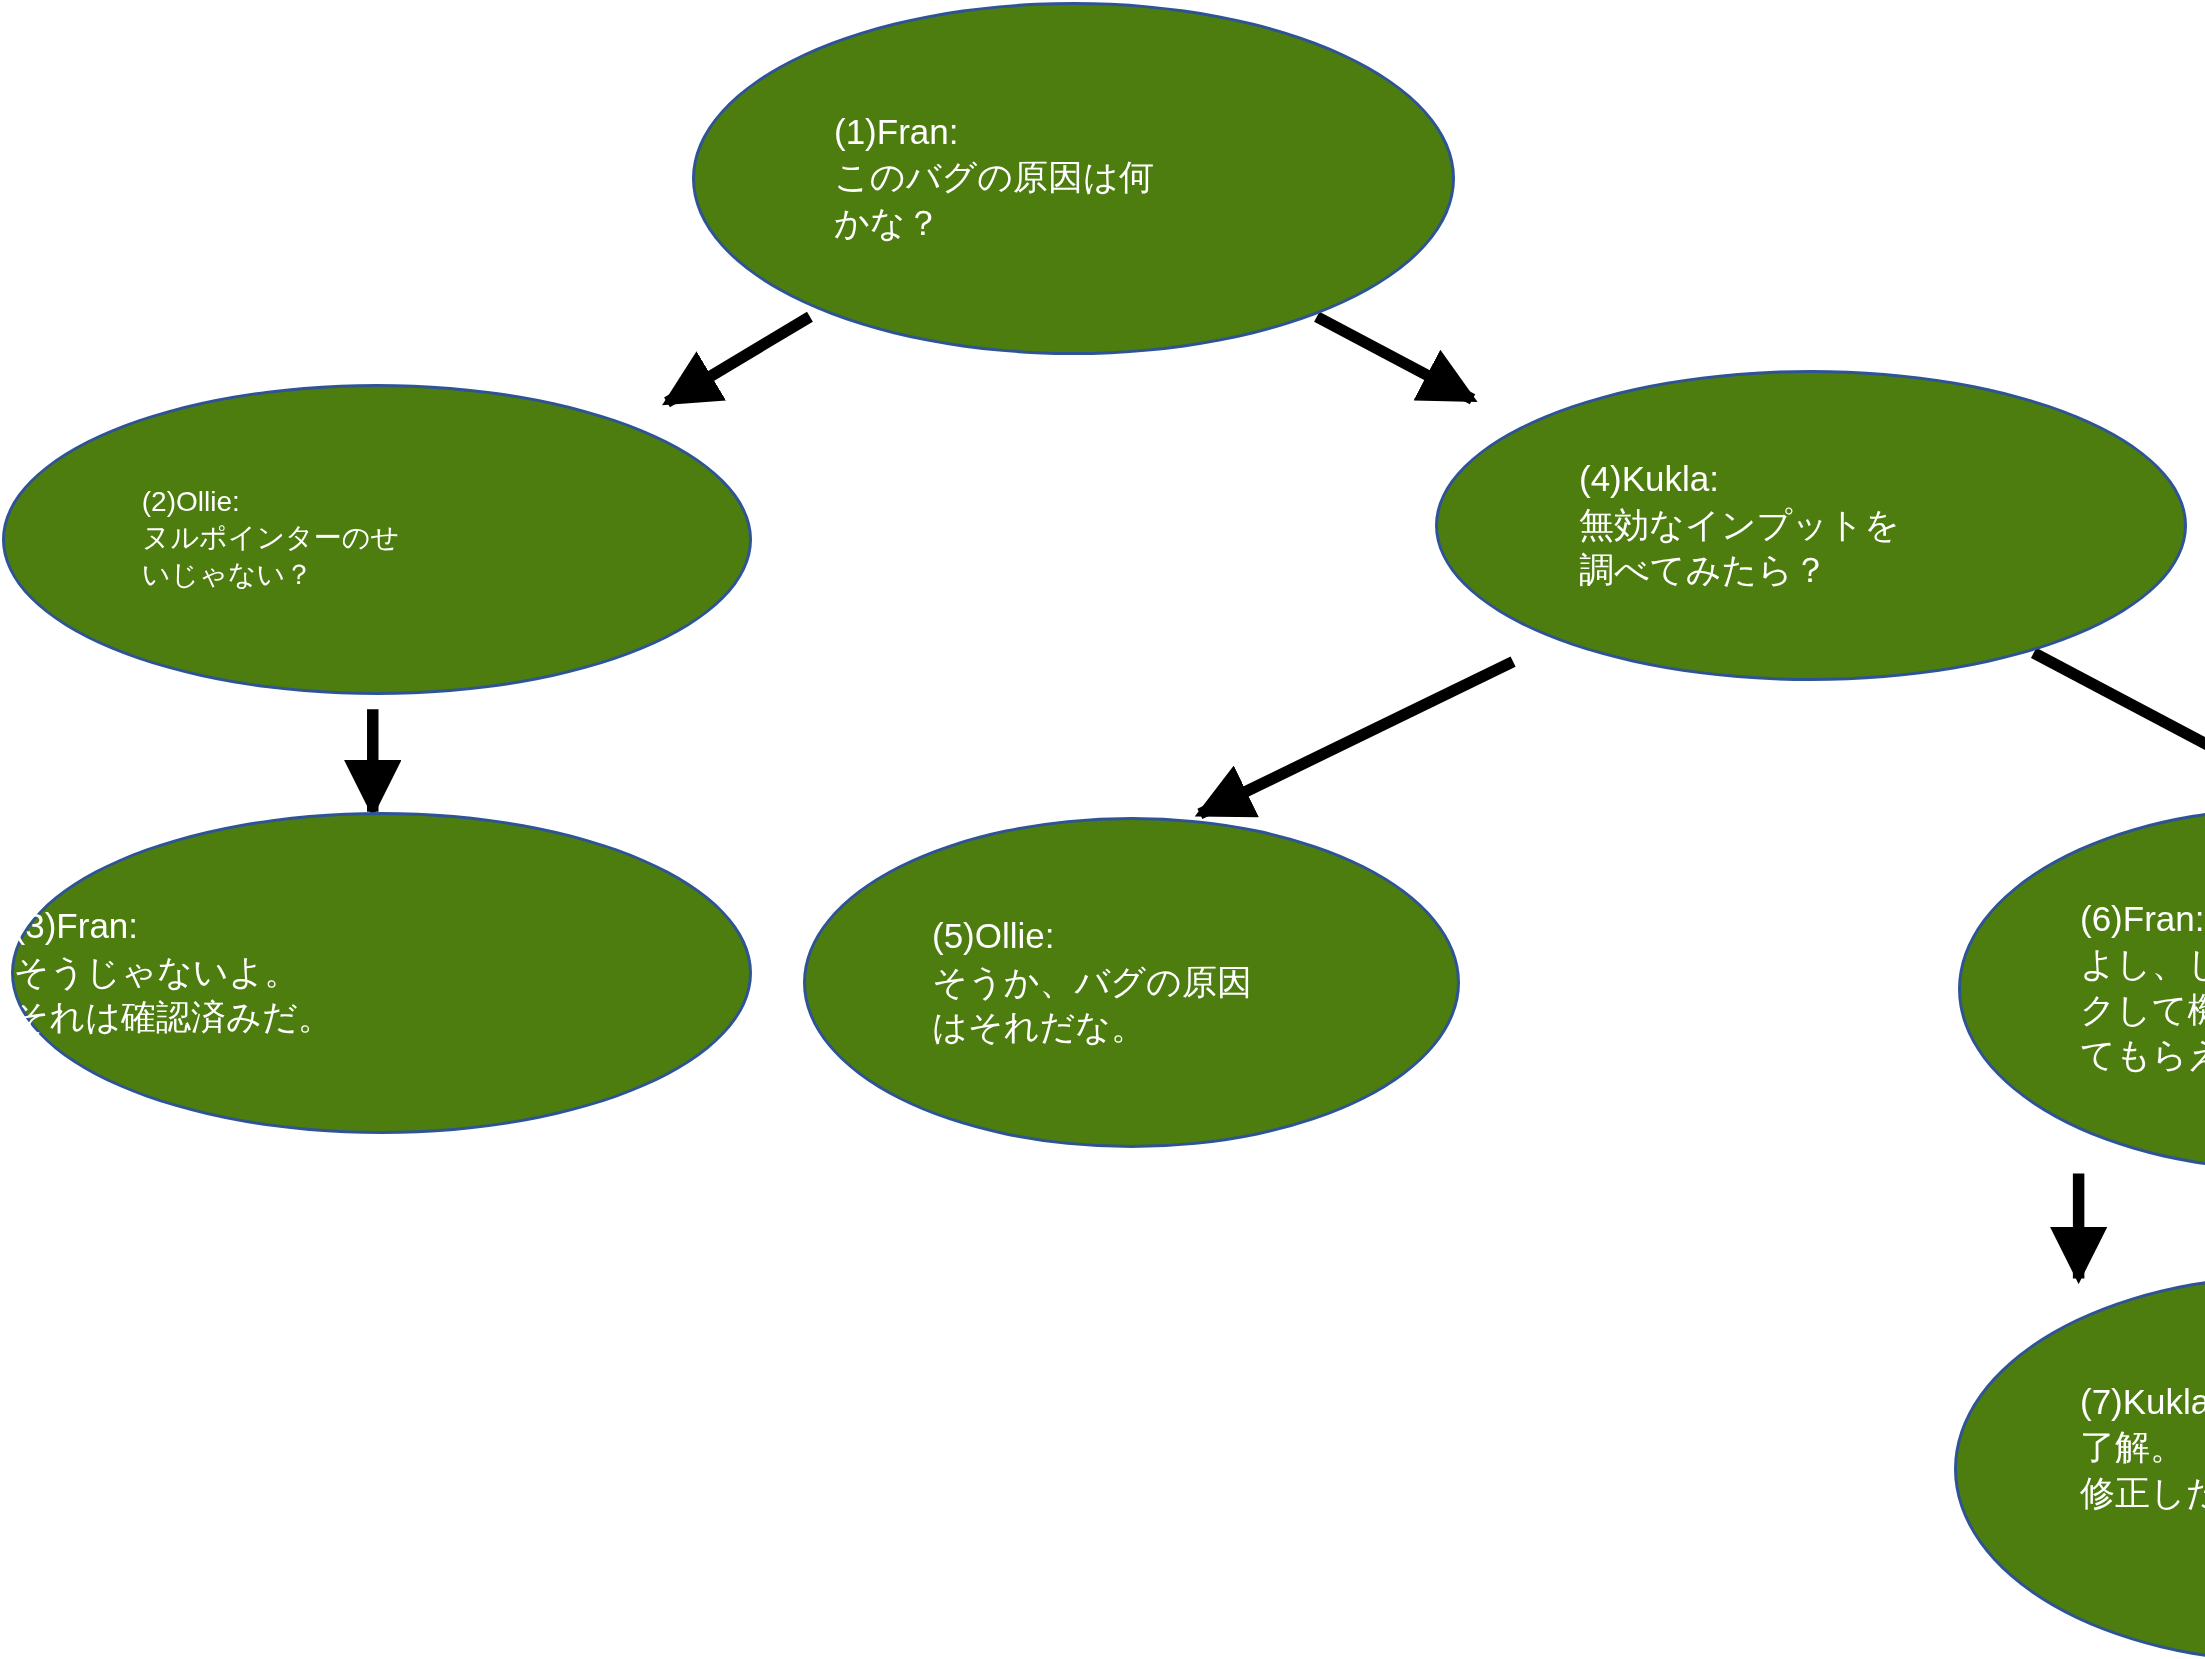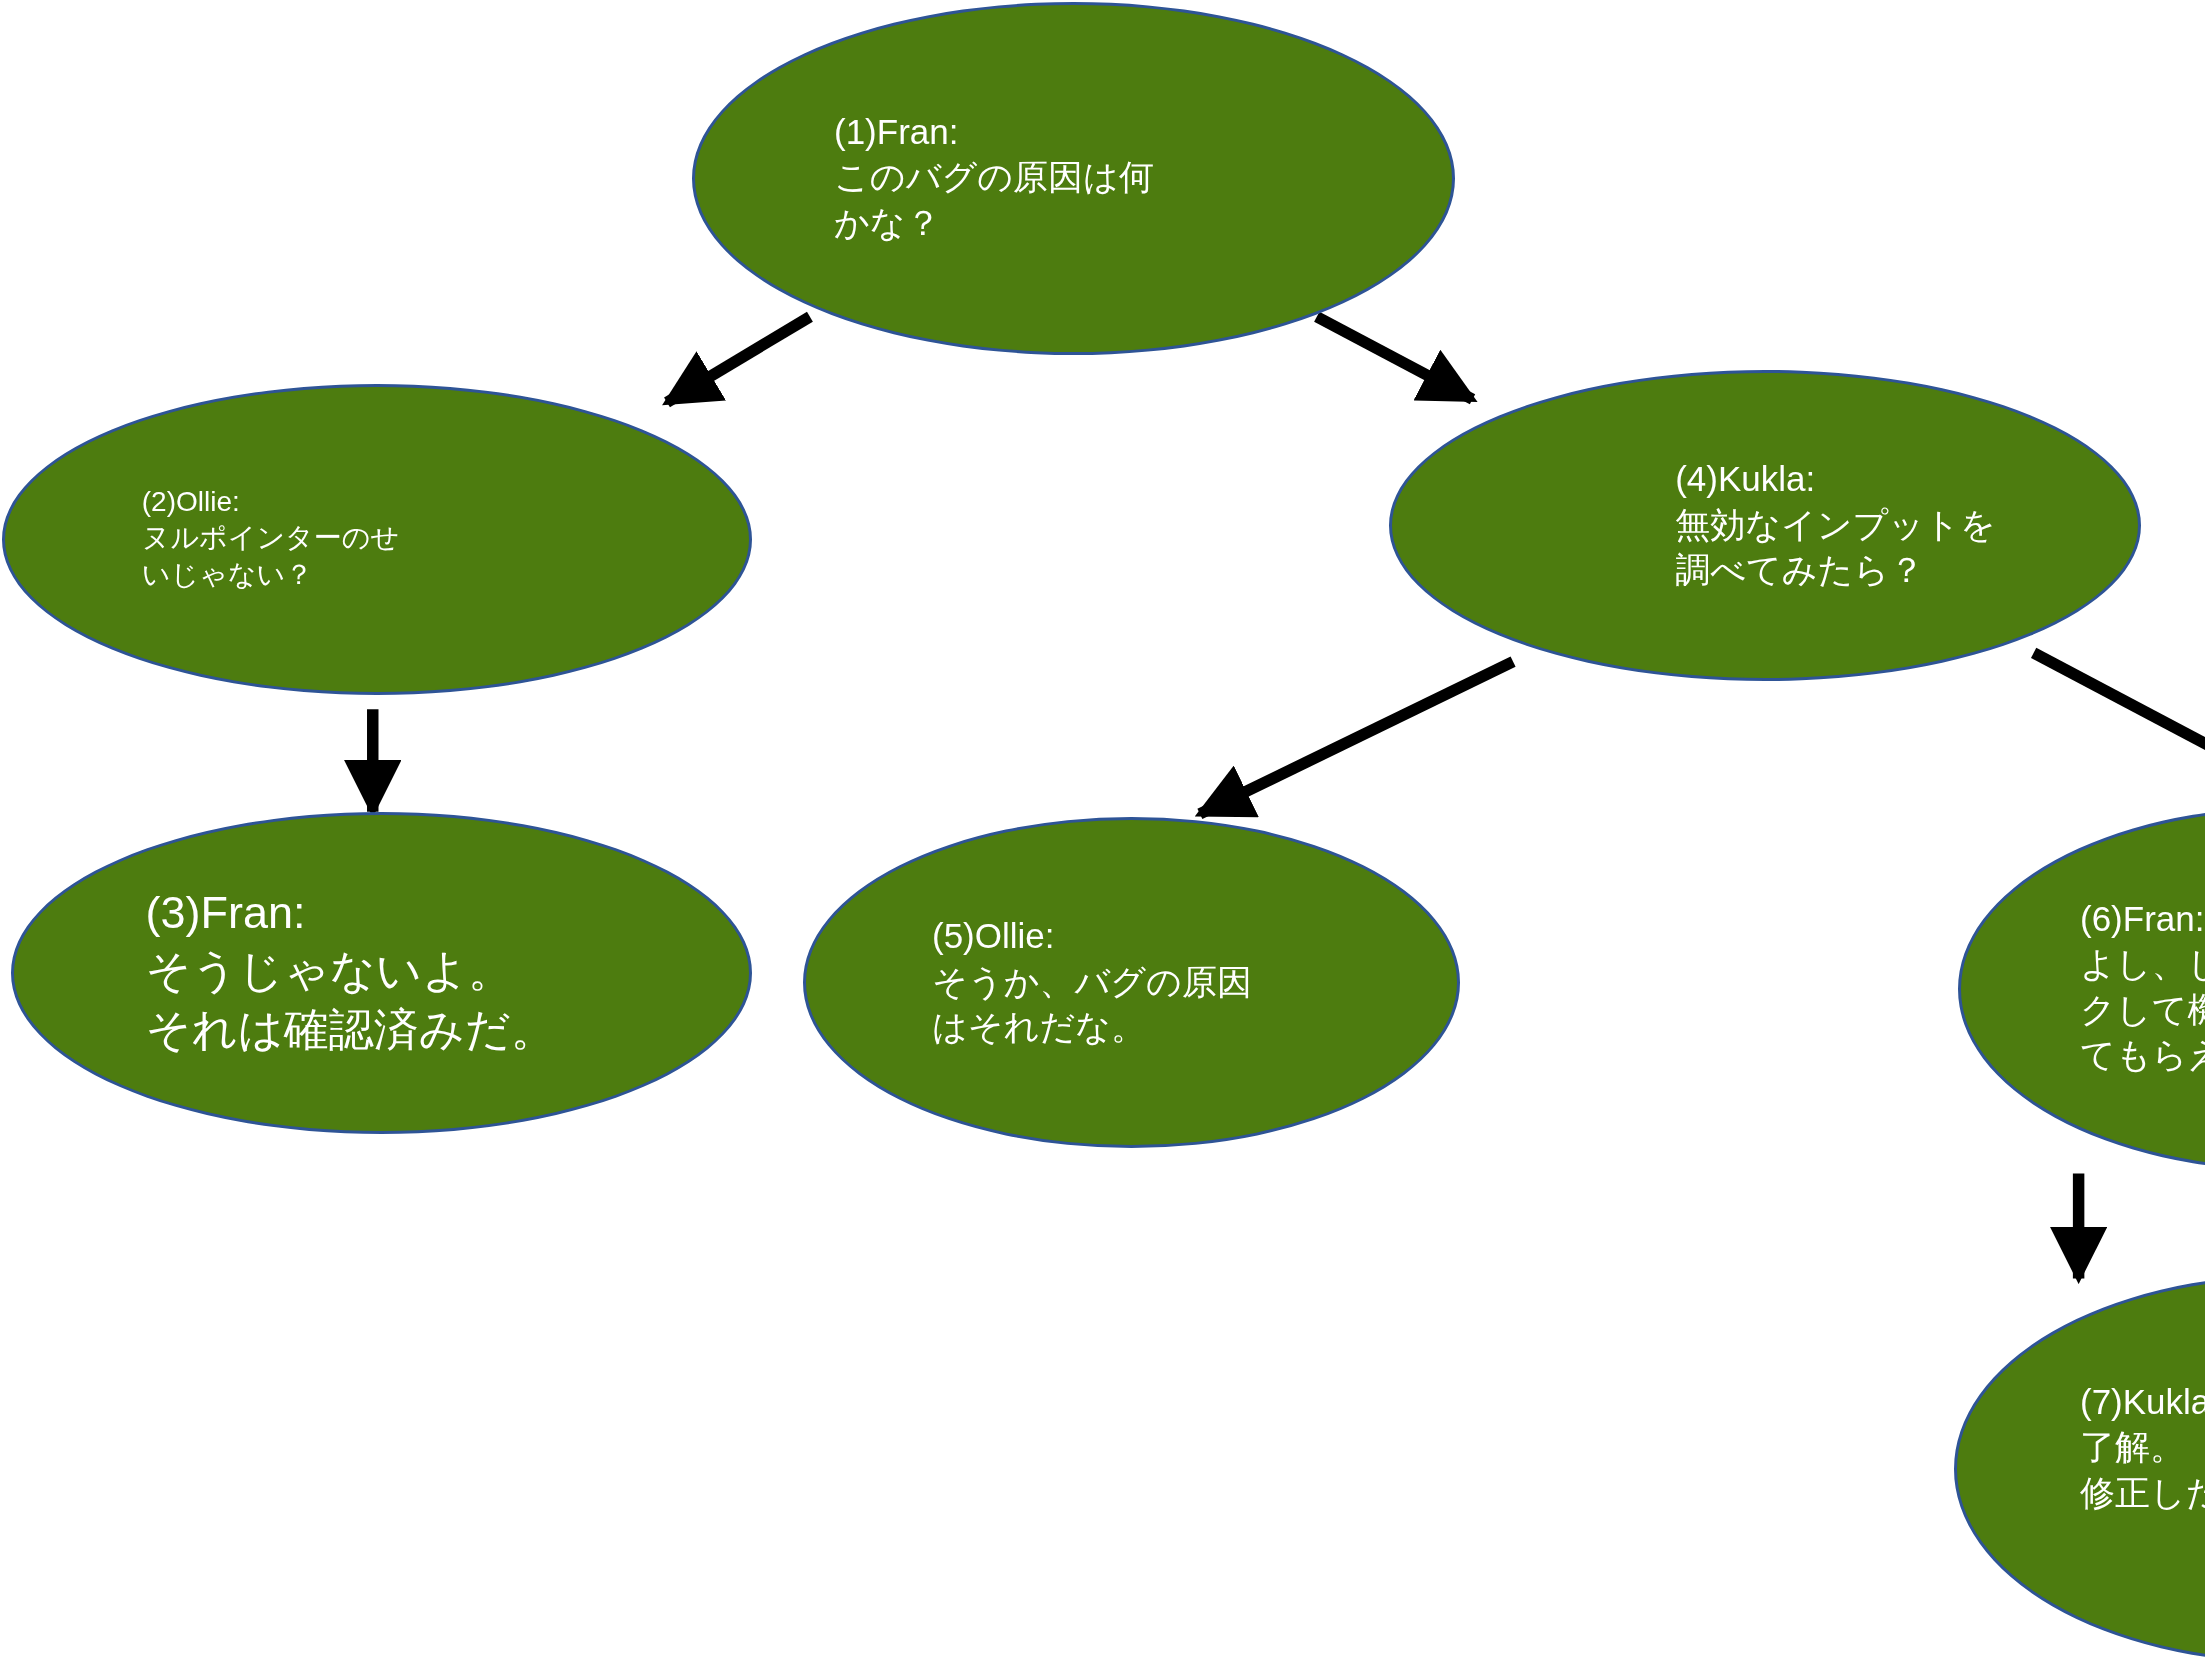--- a/index.html
+++ b/index.html
@@ -75,26 +75,26 @@
 かな？</span>
   </div>
 
   <div class="node" style="left:1.8px; top:384px; width:750px; height:311px;">
     <span class="node-text" style="font-size:28px; margin-left:137px; margin-top:-1.8px;">(2)Ollie:
 ヌルポインターのせ
 いじゃない？</span>
   </div>
 
   <div class="node" style="left:10.6px; top:812px; width:741px; height:322px;">
-    <span class="node-text" style="font-size:45px; margin-left:132px; margin-top:-2.6px;">(3)Fran:
+    <span class="node-text" style="font-size:35px; margin-top:-2.6px;">(3)Fran:
 そうじゃないよ。
 それは確認済みだ。</span>
   </div>
 
-  <div class="node" style="left:1389px; top:370px; width:752px; height:311px;justify-content:center;">
+  <div class="node" style="left:1435px; top:370px; width:752px; height:311px;">
     <span class="node-text" style="font-size:35px; margin-left:141px; margin-top:-1.8px;">(4)Kukla:
 無効なインプットを
 調べてみたら？</span>
   </div>
 
   <div class="node" style="left:803px; top:817px; width:657px; height:331px;">
     <span class="node-text" style="font-size:35px; margin-left:126px; margin-top:-1.8px;">(5)Ollie:
 そうか、バグの原因
 はそれだな。</span>
   </div>

